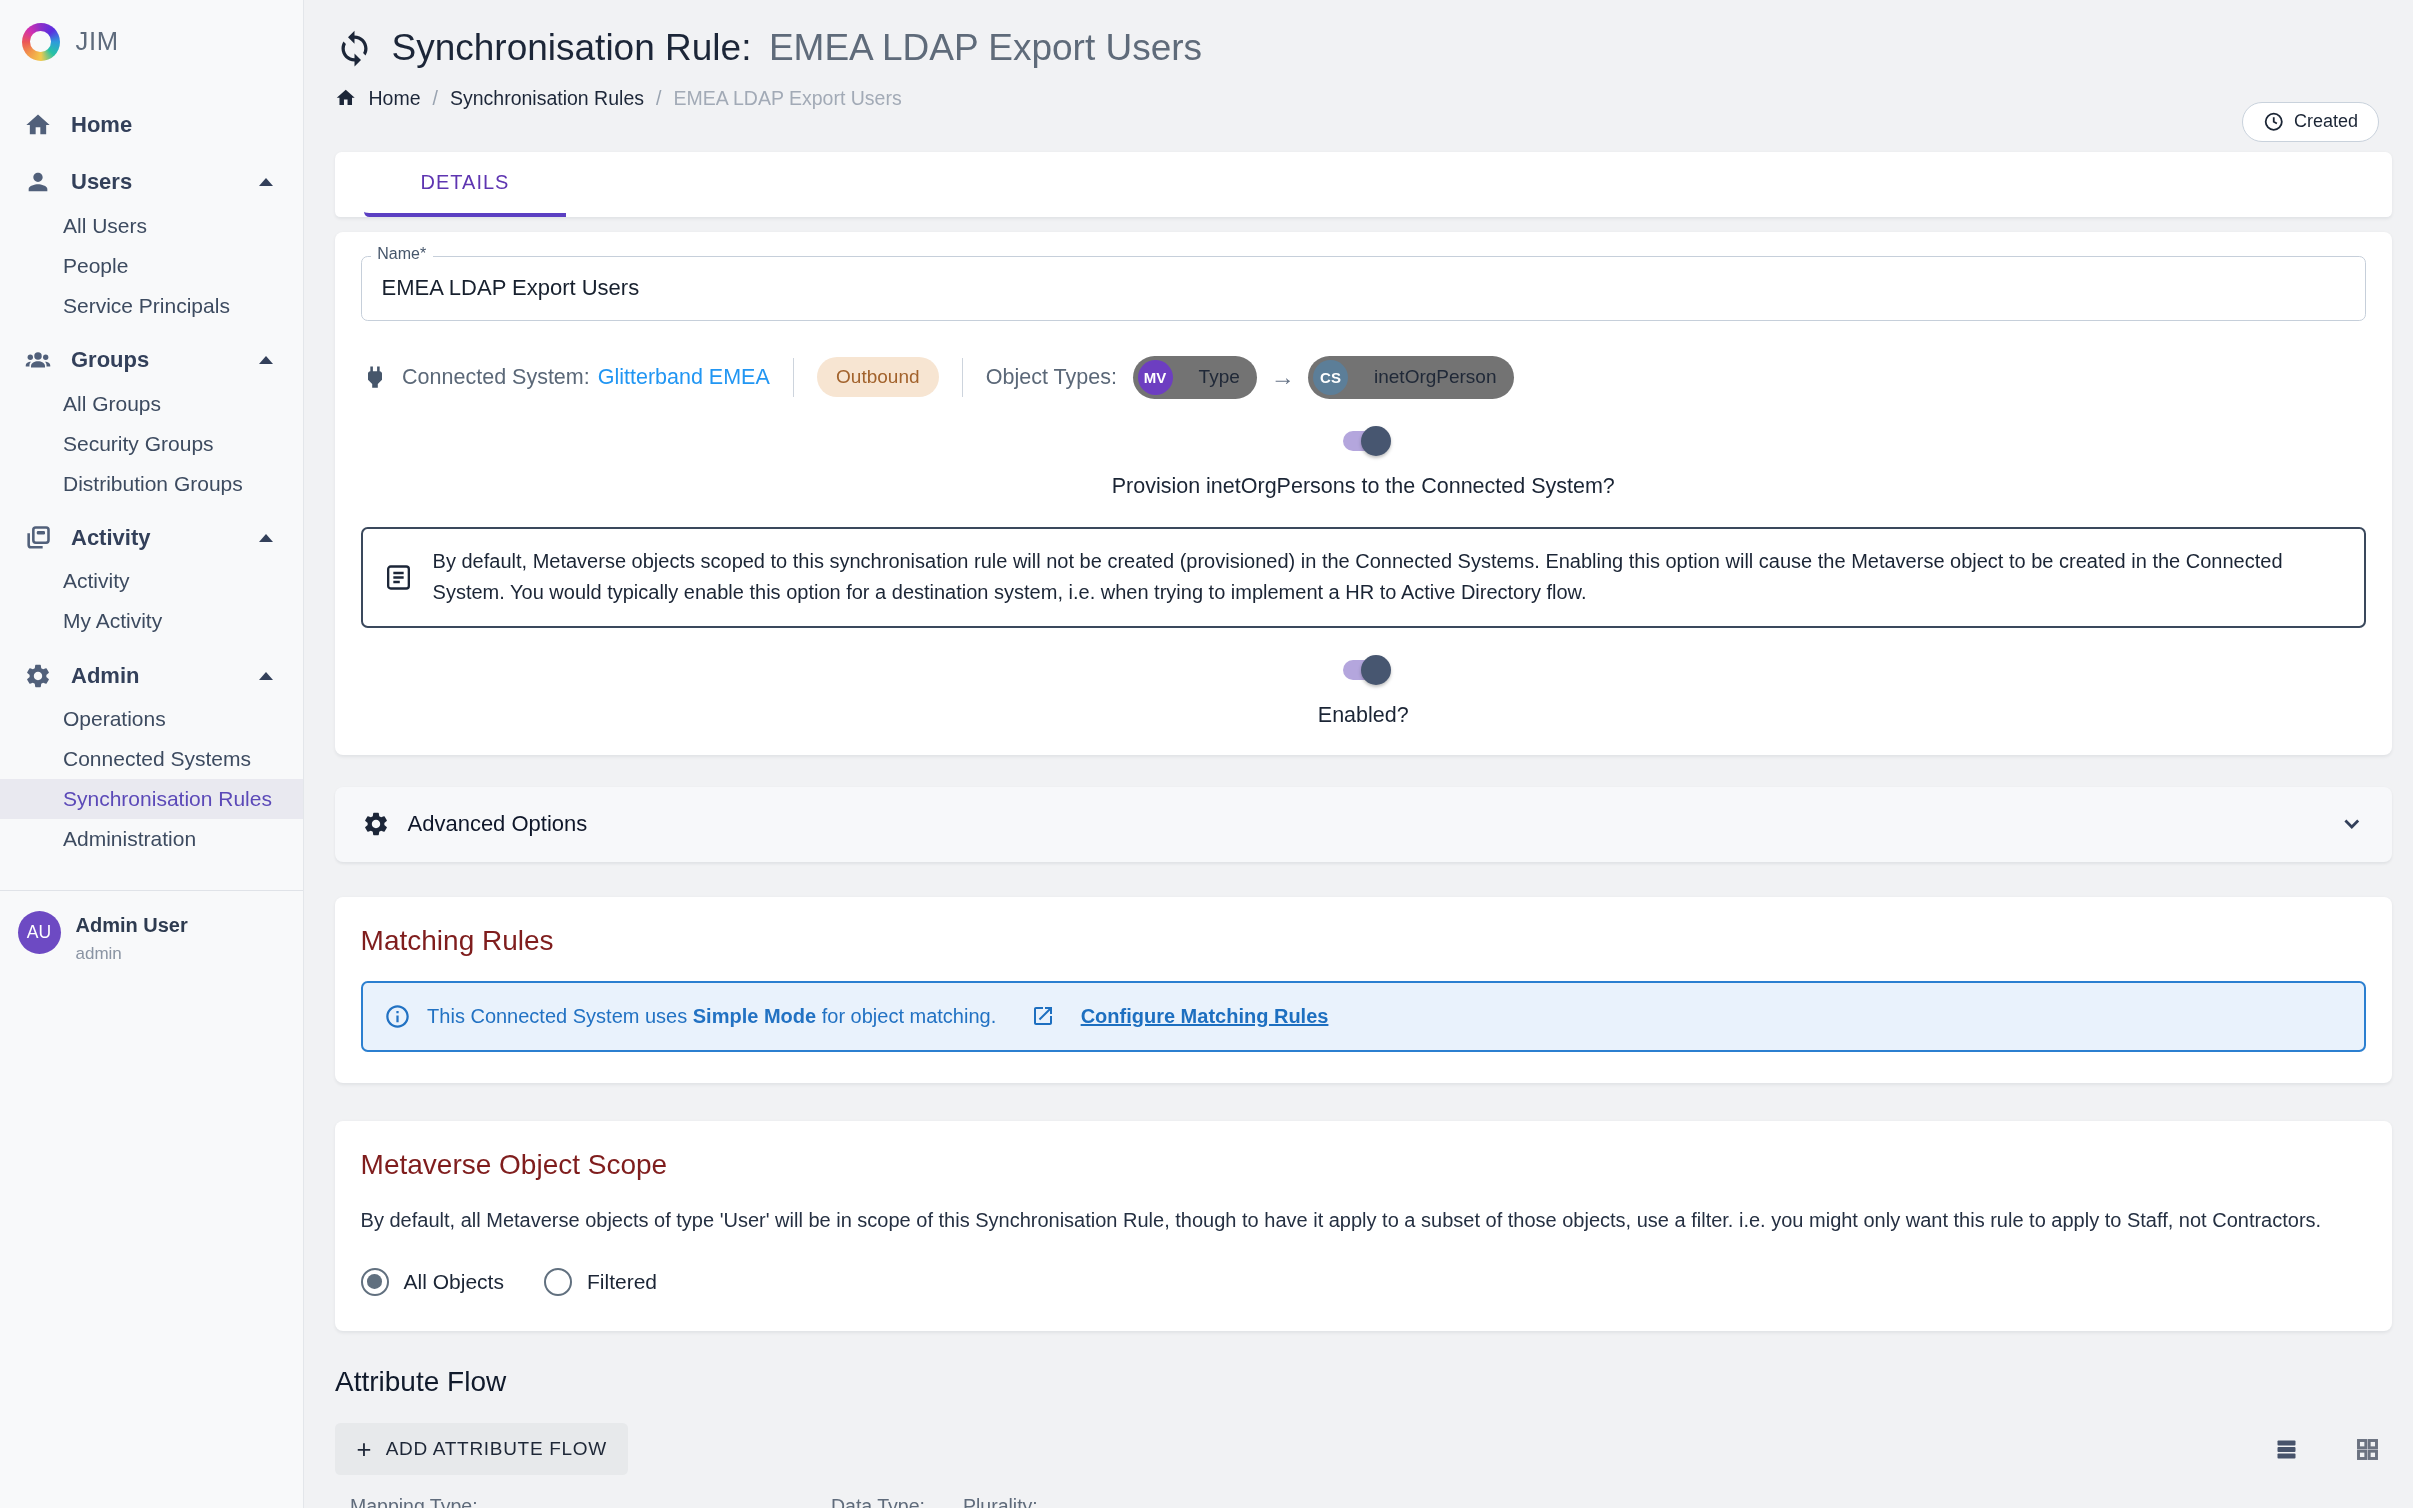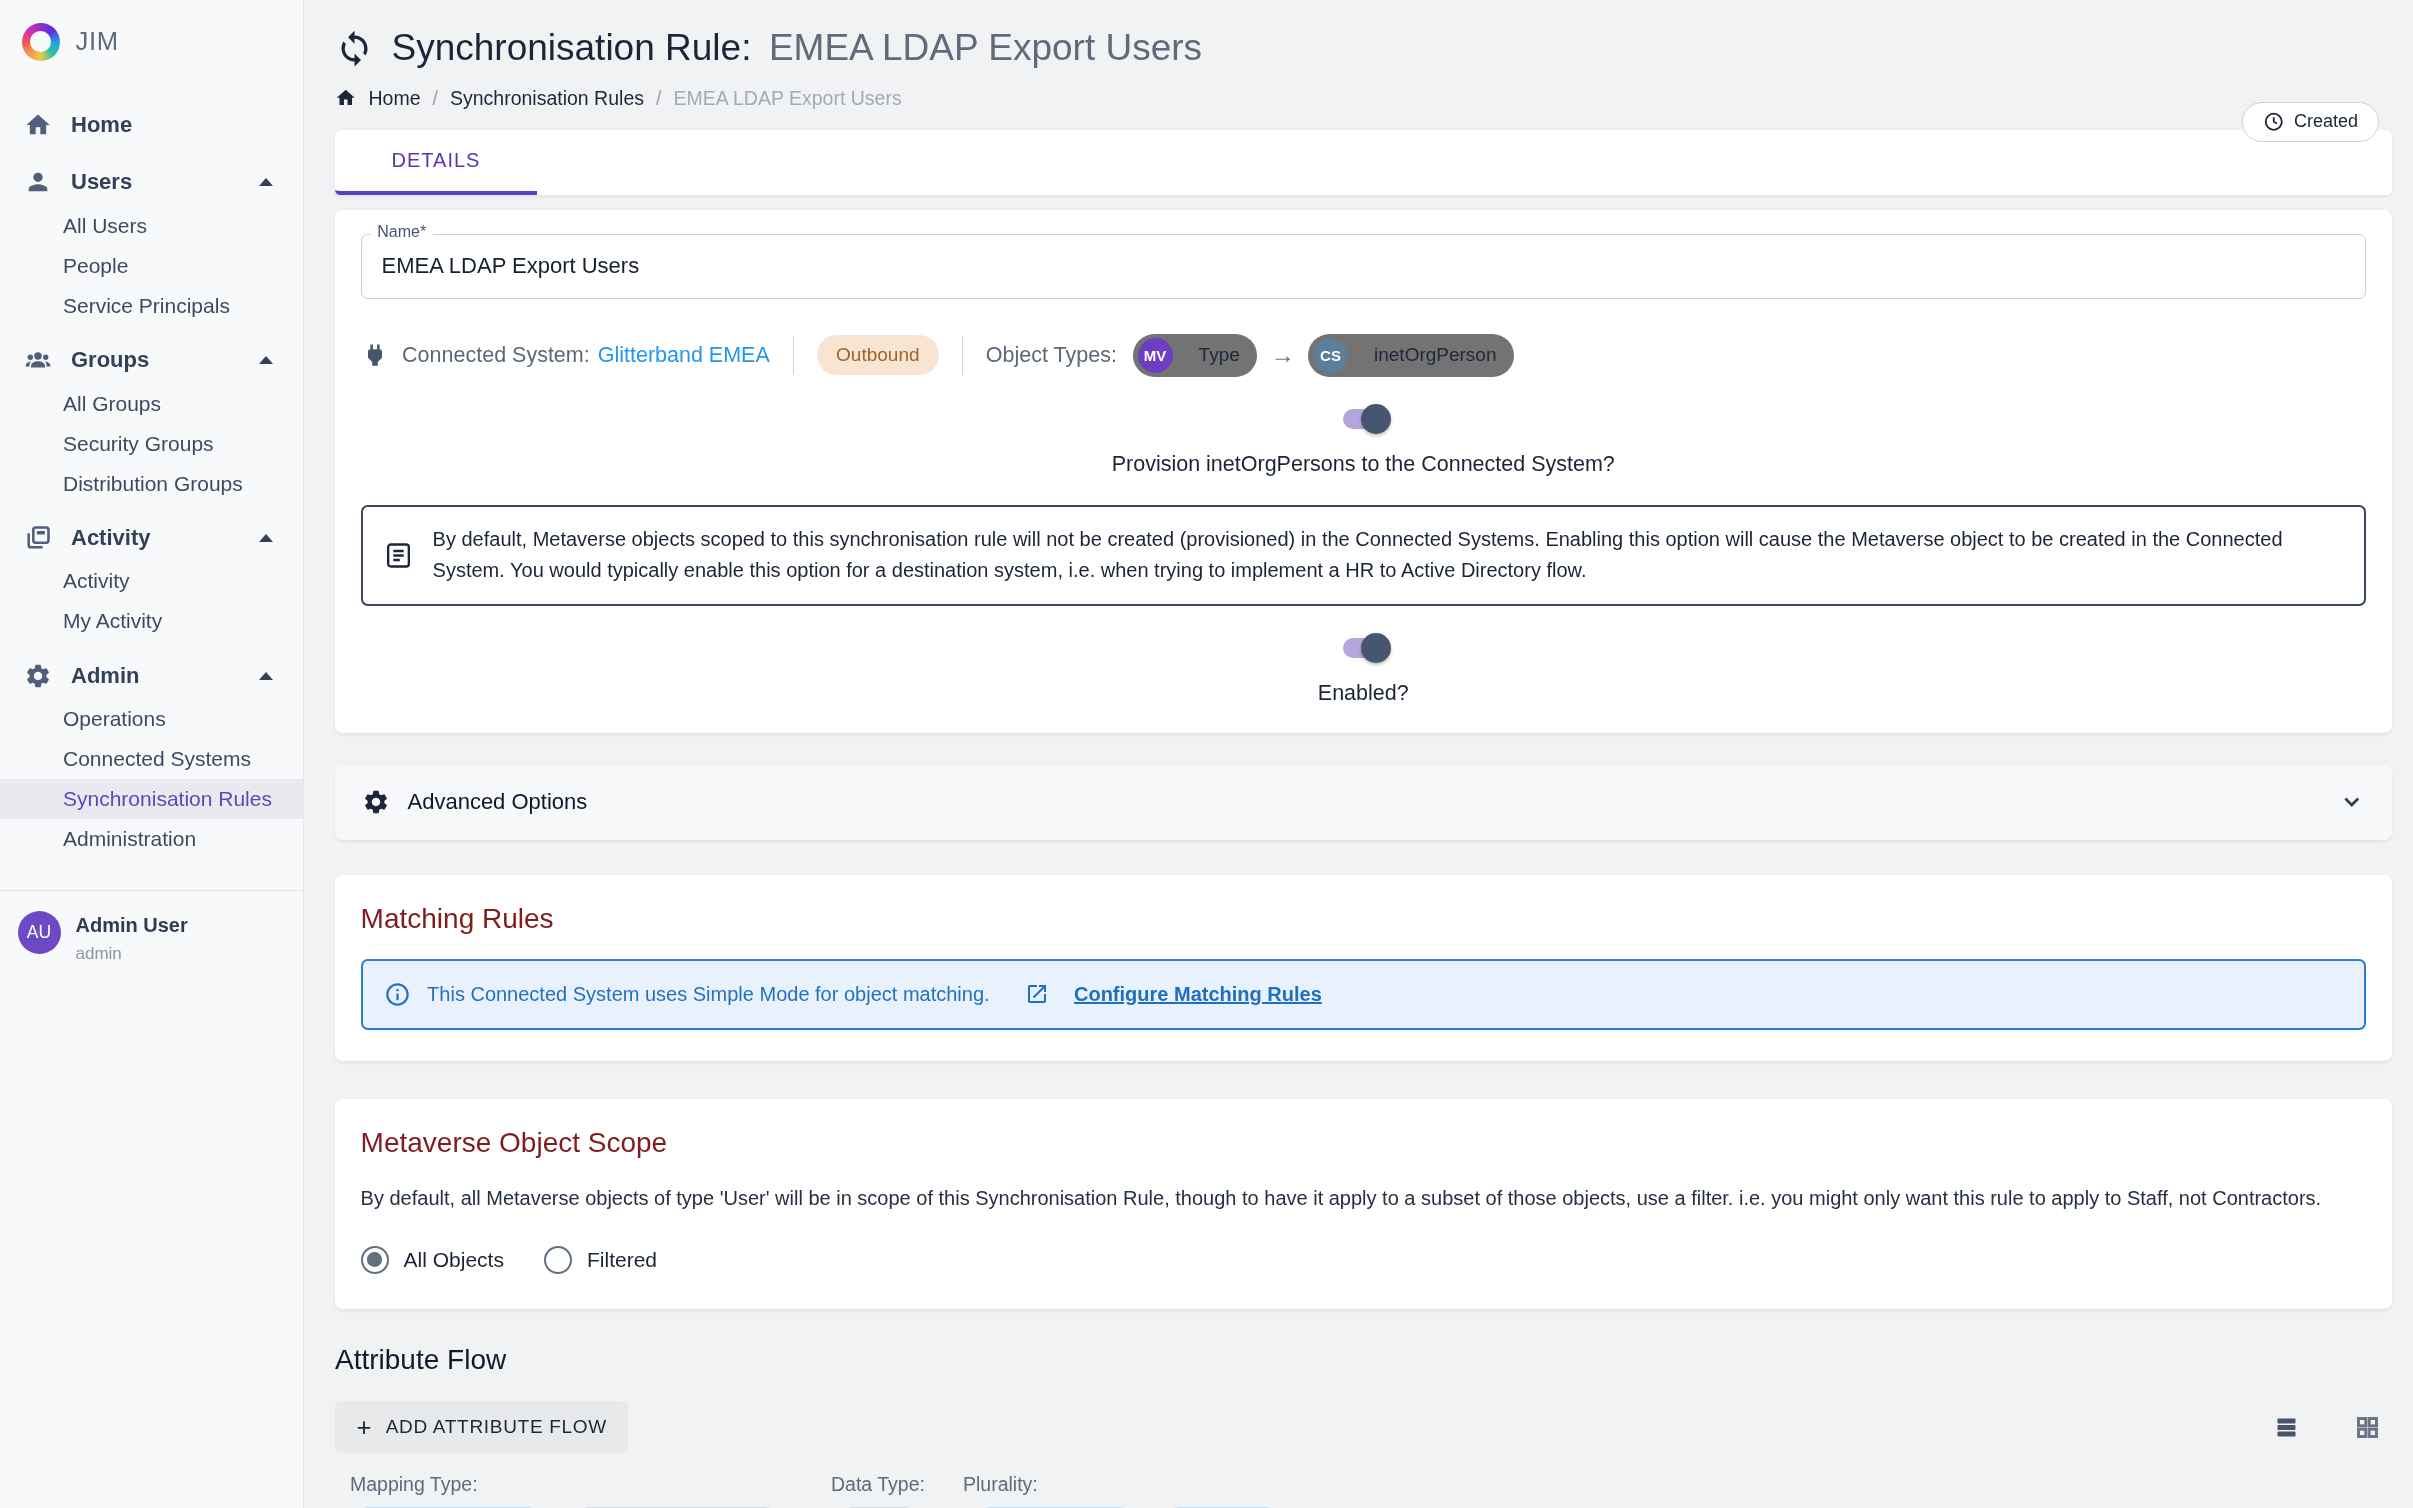--- a/index.html
+++ b/index.html
@@ -46,22 +46,22 @@
   .breadcrumb { margin-top:17.5px; display:flex; align-items:center; gap:12px; font-size:19.5px; }
   .breadcrumb .bc-home svg { width:21.5px; height:21.5px; fill:#1C2638; }
   .bc-link { color:#1C2638; cursor:pointer; }
   .bc-sep { color:#99A3B0; }
   .bc-current { color:#A2AAB6; }
 
   .status-chip { position:absolute; top:102px; right:34px; display:flex; align-items:center; gap:9.4px;
     background:#FFFFFF; border:1.3px solid #C9D2DC; border-radius:672px; padding:8px 20px; font-size:18px; color:#1B2535; }
   .status-chip svg { width:21.5px; height:21.5px; stroke:#1B2535; fill:none; stroke-width:2; }
 
-  .tabbar { margin-top:20px; background:#FFFFFF; border-radius:6.7px 6.7px 5.4px 5.4px; height:65px; display:flex;
-    box-shadow:0 1.3px 3.4px rgba(16,24,40,.07); }
+  .tabbar { margin-top:42px; background:#FFFFFF; border-radius:6.7px 6.7px 5.4px 5.4px; height:65px; display:flex;
+    box-shadow:0 1.3px 3.4px rgba(16,24,40,.07);padding-left:29px; }
   .tab { display:flex; align-items:center; justify-content:center; gap:13.5px; font-size:20px; letter-spacing:1px;
     font-weight:500; cursor:pointer; }
   .tab.active { width:202px; color:#5E35B1; border-bottom:4.7px solid #5B3FC2; border-radius:0 0 0 5.4px; }
   .tab.danger { width:250px; color:#1B2535; }
   .tab .warn svg { width:27px; height:27px; fill:#1C2638; }
 
   .card { background:#FFFFFF; border-radius:8px; box-shadow:0 1.3px 3.4px rgba(16,24,40,.07); padding:24px 25.6px; }
   .card.details { margin-top:15px; padding-bottom:27px; }
 
   .field { position:relative; border:1.3px solid #C6CFDA; border-radius:6.7px; height:65px; display:flex; align-items:center; padding:0 20px; }
@@ -97,21 +97,21 @@
   .accordion .chev svg { width:25.6px; height:25.6px; stroke:#33405A; fill:none; stroke-width:2.6; }
 
   .card h2 { font-size:28px; font-weight:400; color:#7f1d1d; }
   .card.matching { margin-top:35px; padding:28px 25.6px 31px; }
   .alert { margin-top:24px; background:#E9F2FC; border:2px solid #2B7FD0; border-radius:6.7px; padding:20px 21.5px;
     display:flex; align-items:center; gap:16px; font-size:20px; color:#2272C3; }
   .alert .iinfo svg { width:27px; height:27px; fill:#2272C3; }
   .alert .ext { margin-left:19px; }
   .alert .ext svg { width:24px; height:24px; fill:#1D6FC0; }
   .alert-link { color:#1D6FC0; font-weight:700; text-decoration:underline; margin-left:9.4px; cursor:pointer; }
-  .alert b { font-weight:400;margin-top:46px; }
+  .alert b { font-weight:700;margin-top:46px; }
 
   .card.scope { margin-top:38px; padding:28px 25.6px 35px; }
   .scope p { margin-top:23px; font-size:20px; color:#253042; line-height:1.6; max-width:2025px; }
   .radio-row { margin-top:32px; display:flex; align-items:center; gap:40px; font-size:21px; color:#1B2535; }
   .radio-opt { display:flex; align-items:center; gap:15px; cursor:pointer; }
   .radio { width:28px; height:28px; border:2.4px solid #61707F; border-radius:50%; position:relative; flex:none; }
   .radio.checked::after { content:""; position:absolute; inset:4.7px; background:#61707F; border-radius:50%; }
 
   .attr-title { margin-top:35px; font-size:28px; font-weight:500; color:#101A2B; }
   .attr-toolbar { margin-top:25.6px; display:flex; align-items:center; }

